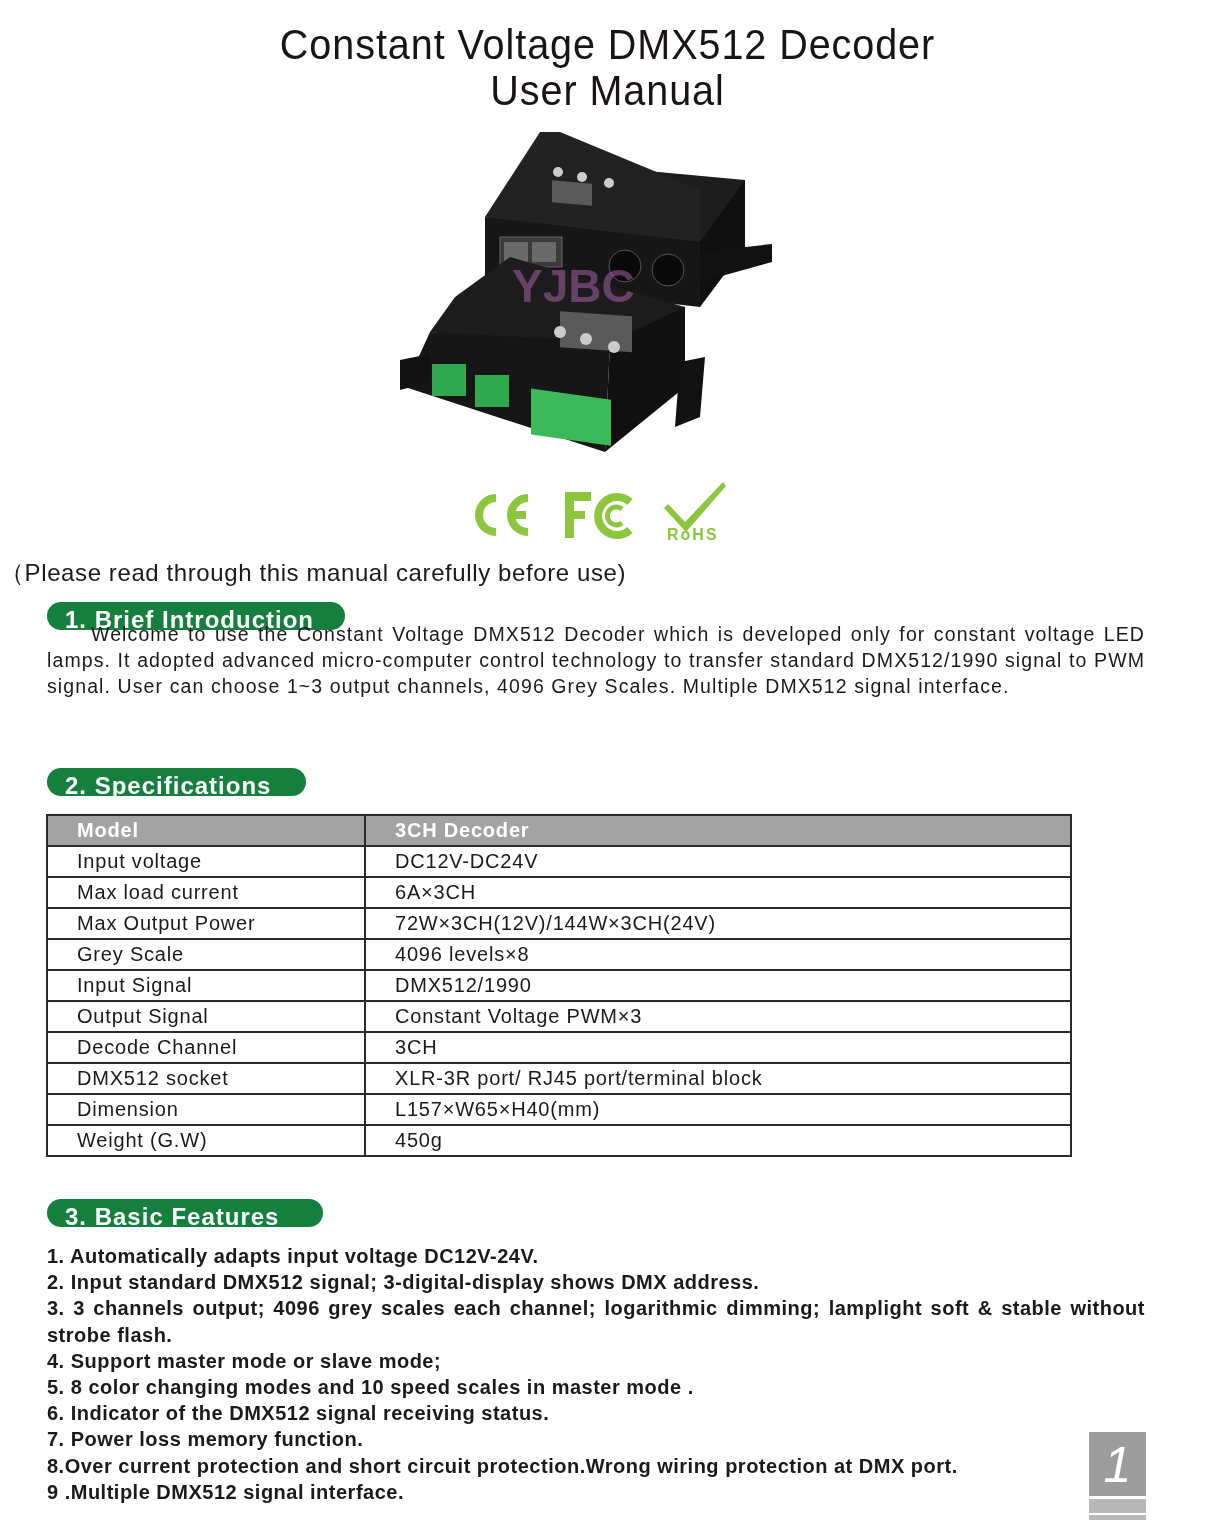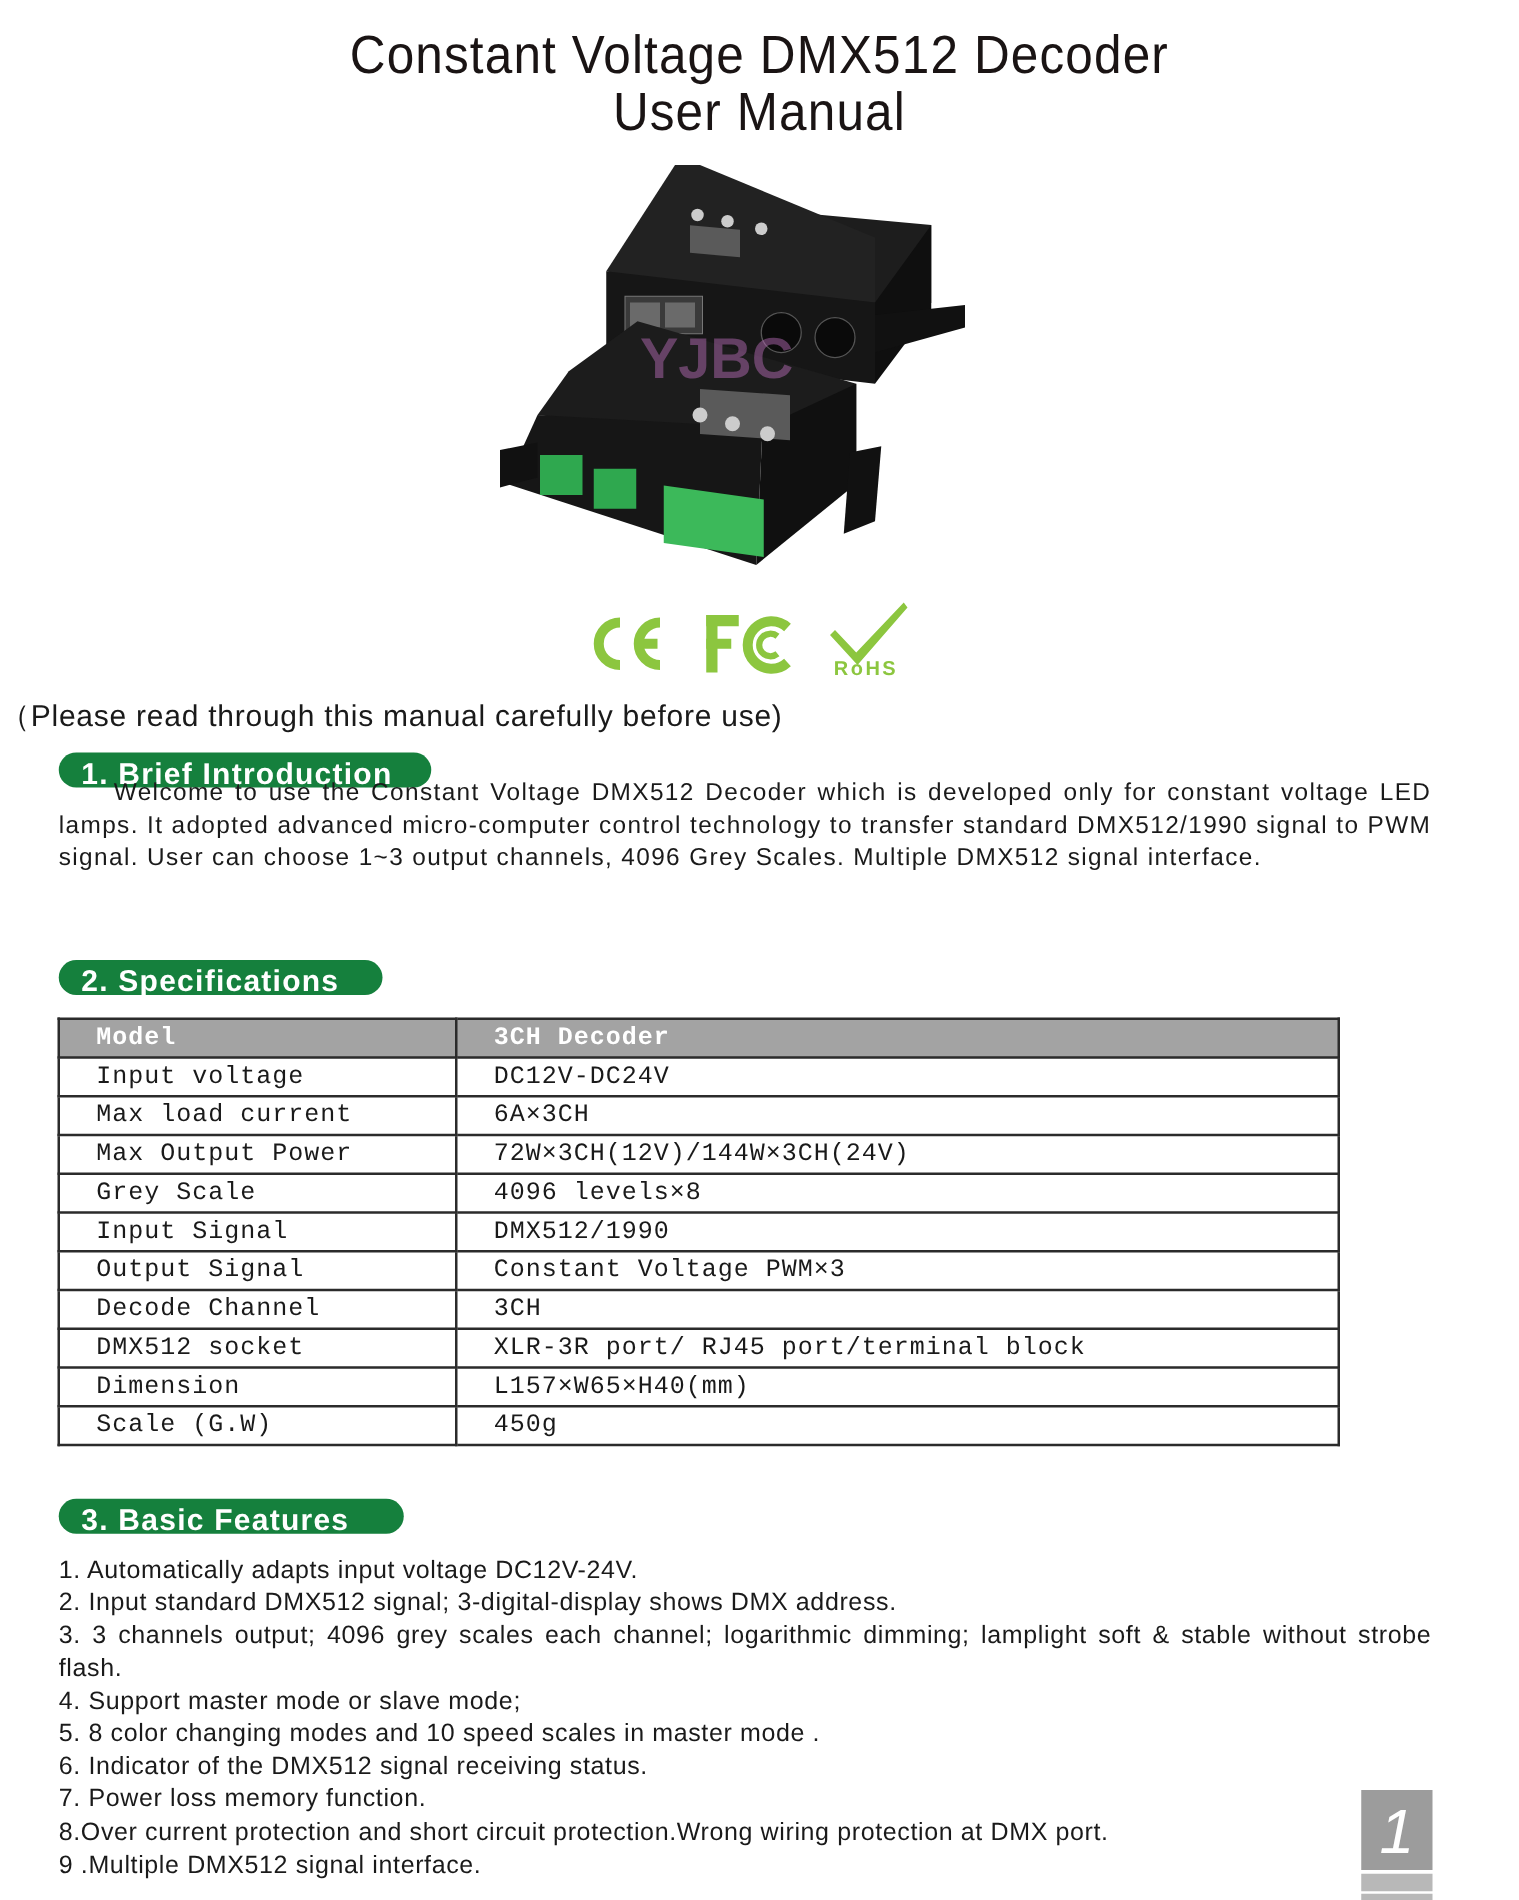--- a/index.html
+++ b/index.html
@@ -32,37 +32,37 @@
   }
 
   .intro {
     position: absolute; left: 47px; top: 622px; width: 1098px;
     font-size: 19.5px; line-height: 25.8px; letter-spacing: 1.1px;
     text-align: justify; text-indent: 44px;
   }
 
   table.spec {
     position: absolute; left: 46px; top: 814px; width: 1026px;
-    border-collapse: collapse; font-size: 20px; letter-spacing: 0.8px; font-family: Liberation Mono, monospace;
+    border-collapse: collapse; font-size: 20px; letter-spacing: 0.8px;
   }
   table.spec td {
     border: 2.5px solid #2b2b2b; height: 29px; padding: 0 0 0 29px;
     vertical-align: middle;
   }
   table.spec td.c1 { width: 287px; }
   table.spec tr.head td {
     background: #a3a3a3; color: #ffffff; font-weight: bold;
   }
 
   .features {
     position: absolute; left: 47px; top: 1243px; width: 1098px;
     font-size: 20px; line-height: 26.2px; letter-spacing: 0.5px;
     list-style: none; margin: 0; padding: 0;
   }
-  .features li { text-align: justify; }
+  .features li { text-align: justify; font-weight: bold; }
 
   .page-num {
     position: absolute; left: 1089px; top: 1432px; width: 57px; height: 64px;
     background: #9c9c9c; color: #ffffff; font-size: 50px; font-style: italic;
     text-align: center; line-height: 66px;
   }
   .page-bar1 { position: absolute; left: 1089px; top: 1499px; width: 57px; height: 14px; background: #b8b8b8; }
   .page-bar2 { position: absolute; left: 1089px; top: 1515px; width: 57px; height: 5px; background: #b8b8b8; }
 </style>
 </head>
@@ -168,21 +168,21 @@
       </tr>
   <tr>
         <td class="c1">DMX512 socket</td>
         <td>XLR-3R port/ RJ45 port/terminal block</td>
       </tr>
   <tr>
         <td class="c1">Dimension</td>
         <td>L157×W65×H40(mm)</td>
       </tr>
   <tr>
-        <td class="c1">Scale (G.W)</td>
+        <td class="c1">Weight (G.W)</td>
         <td>450g</td>
       </tr>
 </tbody>
   </table>
 
 <div class="pill" style="top:1199px; width:276px;">3. Basic Features</div>
 <ul class="features">
   <li>1. Automatically adapts input voltage DC12V-24V.</li>
   <li>2. Input standard DMX512 signal; 3-digital-display shows DMX address.</li>
   <li>3. 3 channels output; 4096 grey scales each channel; logarithmic dimming; lamplight soft &amp; stable without strobe flash.</li>

